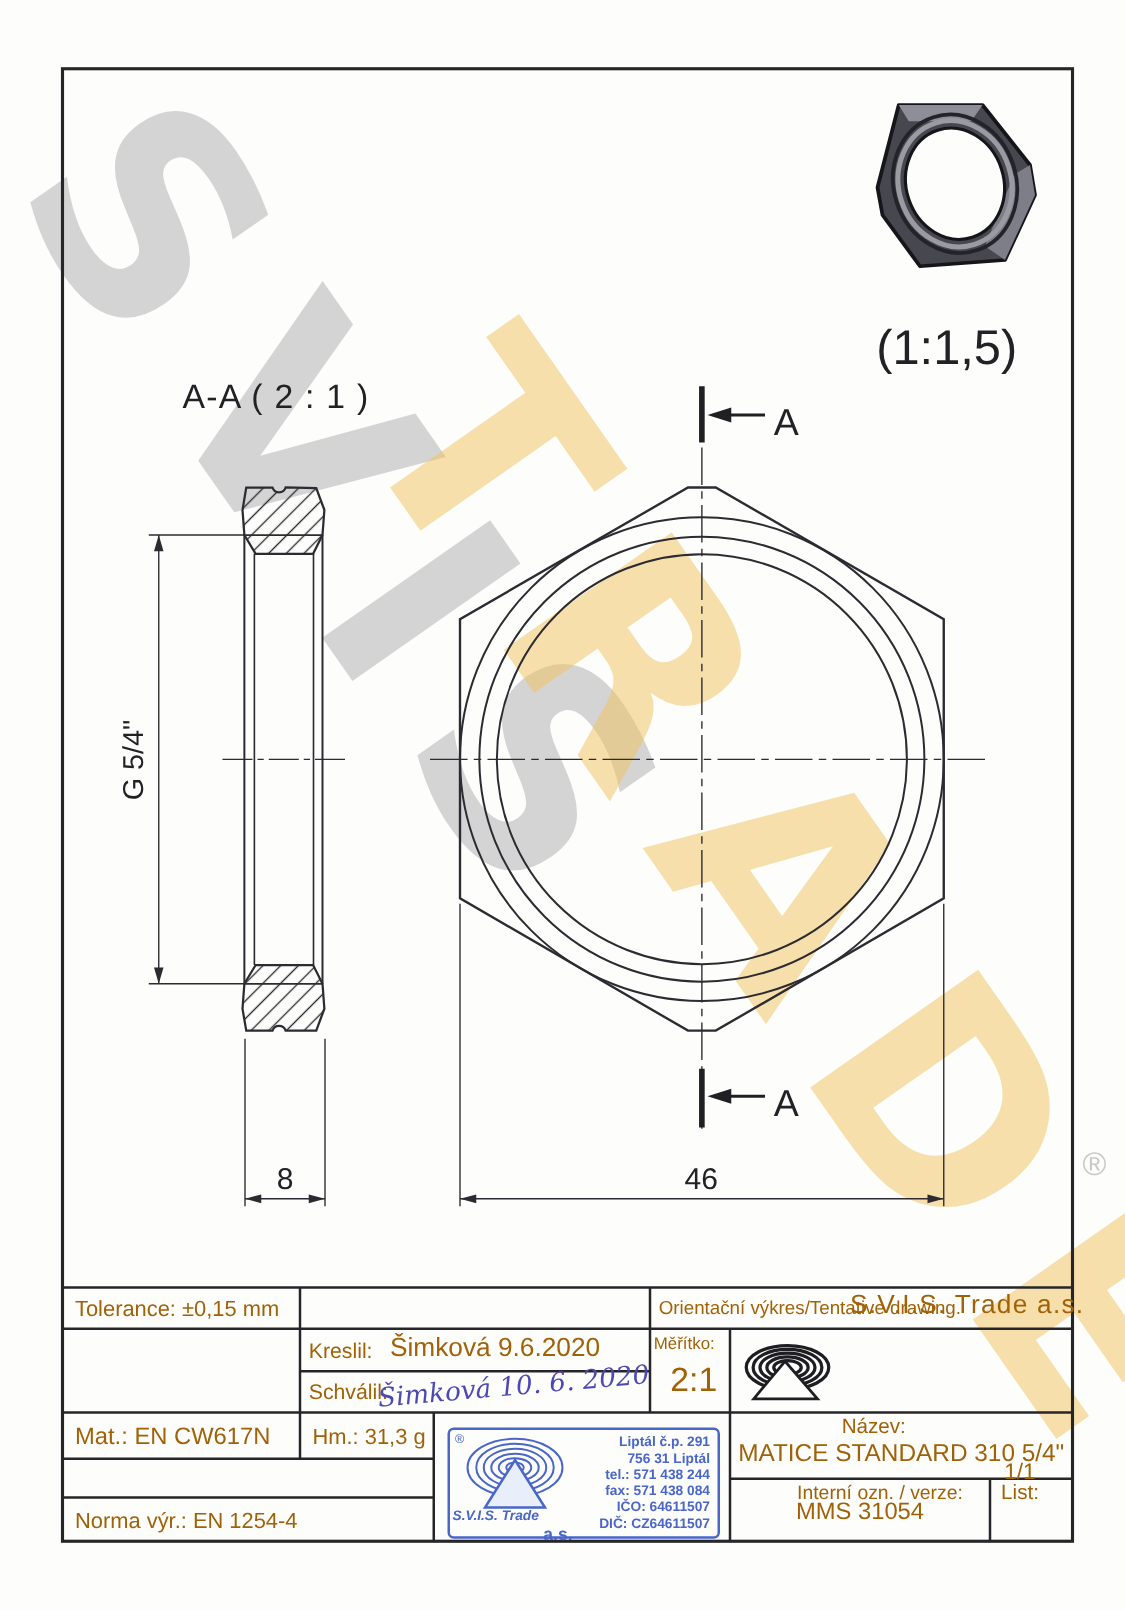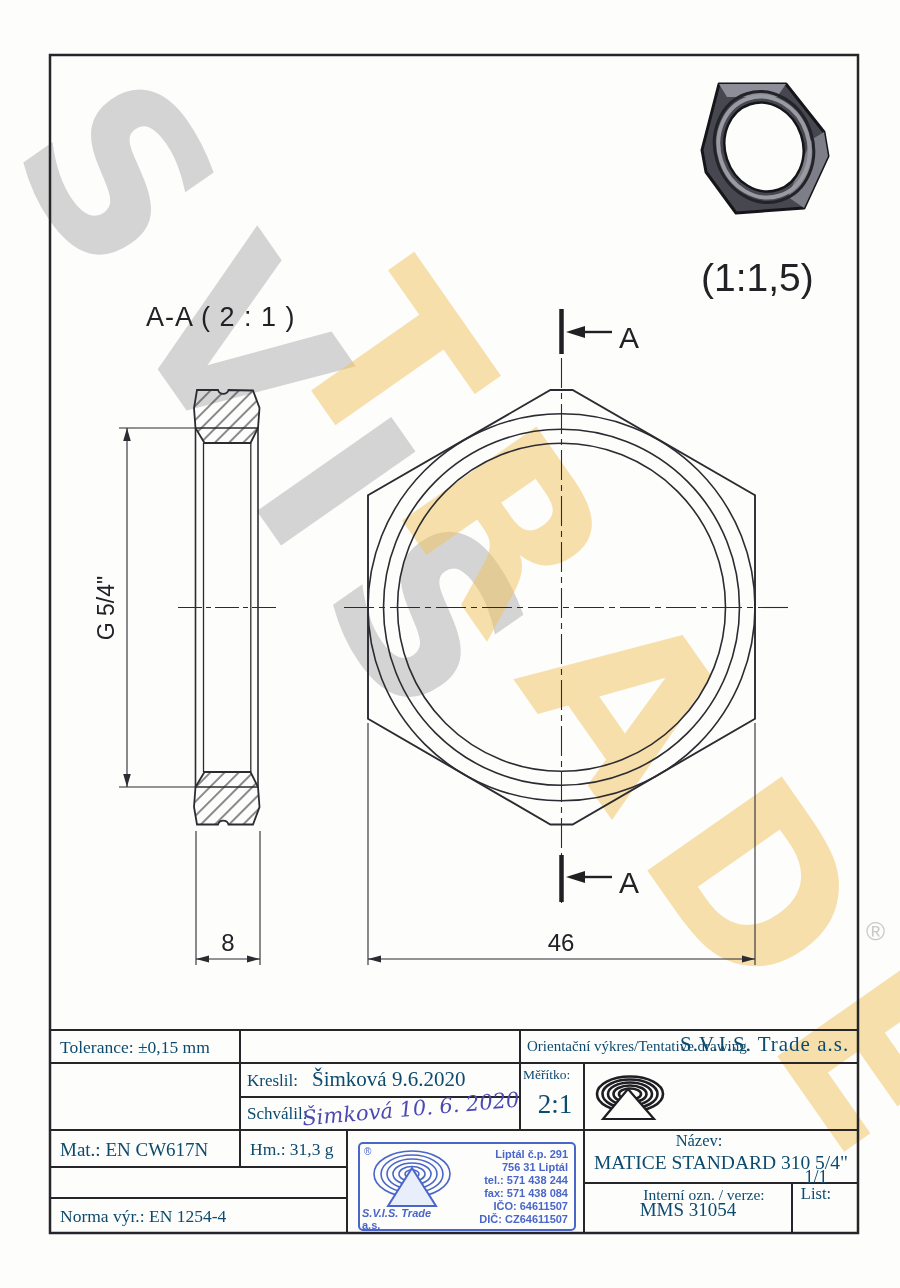--- a/index.html
+++ b/index.html
@@ -7,33 +7,33 @@
         font-family:"Liberation Sans",sans-serif;}
   
   .wm{position:absolute;font-family:"DejaVu Sans",sans-serif;font-weight:bold;line-height:1;
       transform-origin:0 0;letter-spacing:40px;white-space:nowrap;z-index:1;user-select:none;}
   #wm1{left:162px;top:44px;font-size:225px;color:rgba(120,120,124,0.30);transform:rotate(55deg);}
   #wm2{left:435px;top:236px;font-size:225px;color:rgba(242,196,95,0.52);transform:rotate(55deg);}
   #wmReg{position:absolute;left:866px;top:916px;font-size:26px;color:#c9c9c9;z-index:1;}
   
   #draw{position:absolute;left:0;top:0;z-index:2;}
   
-  .t{position:absolute;white-space:nowrap;color:#0c4a6e;line-height:1.15;z-index:3;font-family:Liberation Serif, serif;}
+  .t{position:absolute;white-space:nowrap;color:#a16207;line-height:1.15;z-index:3;}
   .ctr{text-align:center;}
   .sig{font-family:"DejaVu Serif",serif;font-style:italic;color:#4d49b4;transform:rotate(-5deg);}
   
   .stamp{position:absolute;left:358px;top:1142px;width:218px;height:89px;z-index:3;
          border:2.5px solid #4a66c8;border-radius:5px;box-sizing:border-box;}
   .stamp .sline{position:absolute;right:6px;color:#4a66c8;font-size:11px;line-height:13.5px;
                 text-align:center;font-weight:bold;white-space:nowrap;}
   .stamp .sreg{position:absolute;left:4px;top:2px;color:#4a66c8;font-size:10px;}
   .stamp .scomp1{position:absolute;left:2px;top:63px;width:96px;text-align:left;color:#4a66c8;
                  font-size:11px;font-weight:bold;font-style:italic;}
-  .stamp .scomp2{position:absolute;left:2px;top:75px;width:96px;text-align:left;color:#4a66c8;
-                 font-size:11px;font-weight:bold;}
+  .stamp .scomp2{position:absolute;left:2px;top:75px;width:96px;text-align:right;color:#4a66c8;
+                 font-size:14px;font-weight:bold;}
   .slogo{position:absolute;left:4px;top:4px;}
 </style>
 </head>
 <body>
 
 <div class="page">
 
   <div id="wm1" class="wm">SVIS</div>
   <div id="wm2" class="wm">TRADE</div>
   <div id="wmReg">®</div>

